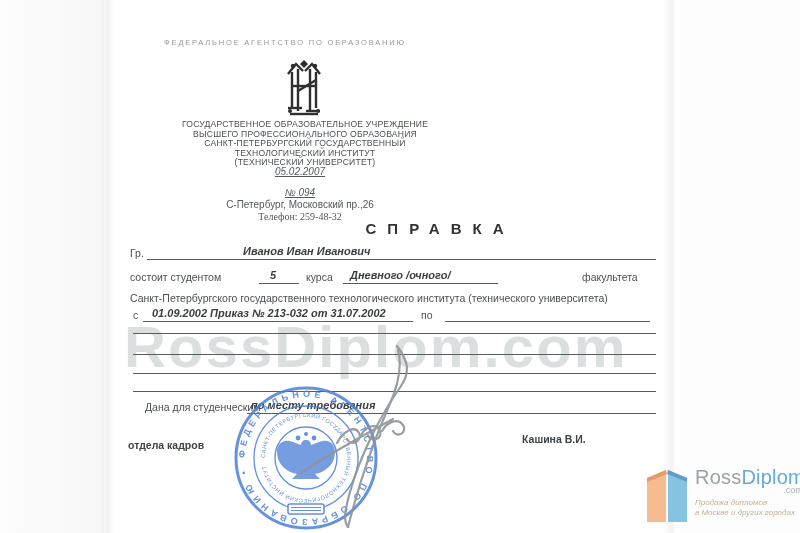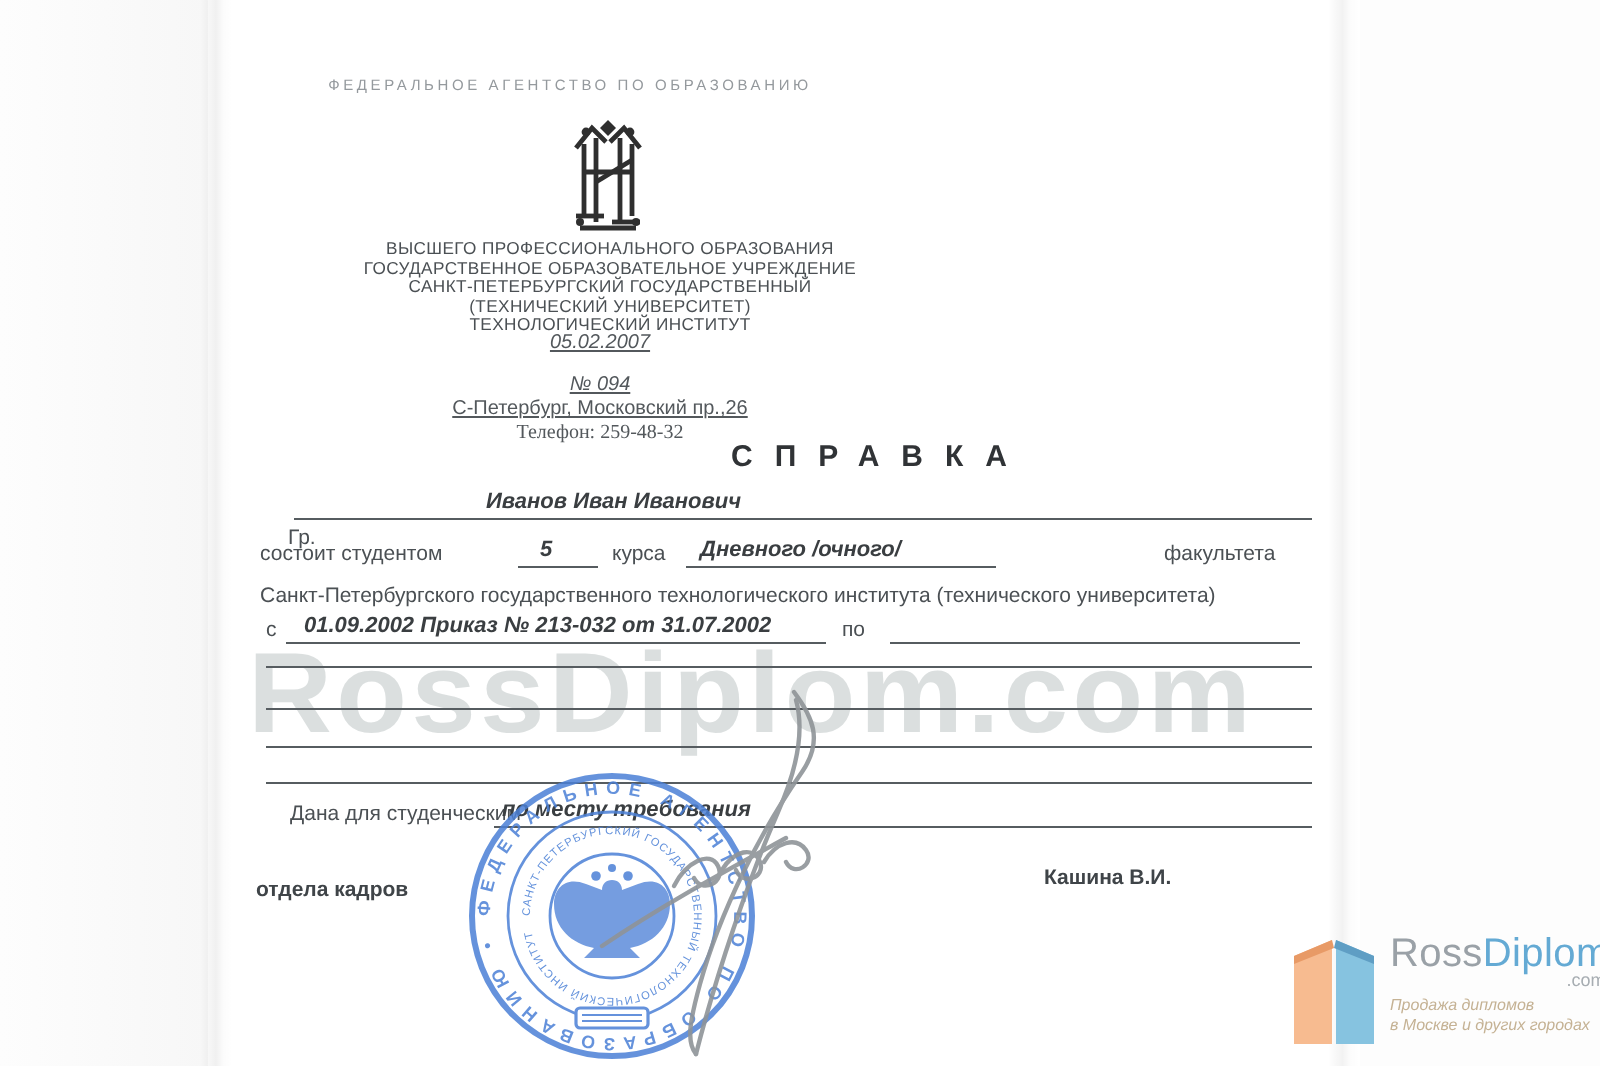--- a/index.html
+++ b/index.html
@@ -66,35 +66,35 @@
     <g fill="#2f2f2f">
       <path d="M36,0 l4,4 -4,4 -4,-4 z"></path>
       <circle cx="25" cy="6" r="2.2"></circle>
         <circle cx="47" cy="6" r="2.2"></circle>
       <circle cx="22" cy="51" r="2"></circle>
         <circle cx="50" cy="51" r="2"></circle>
     </g>
   </svg>
 
   <div class="abs inst ctr">
+    <div>ГОСУДАРСТВЕННОЕ ОБРАЗОВАТЕЛЬНОЕ УЧРЕЖДЕНИЕ</div>
     <div>ВЫСШЕГО ПРОФЕССИОНАЛЬНОГО ОБРАЗОВАНИЯ</div>
-    <div>ГОСУДАРСТВЕННОЕ ОБРАЗОВАТЕЛЬНОЕ УЧРЕЖДЕНИЕ</div>
     <div>САНКТ-ПЕТЕРБУРГСКИЙ ГОСУДАРСТВЕННЫЙ</div>
+    <div>ТЕХНОЛОГИЧЕСКИЙ ИНСТИТУТ</div>
     <div>(ТЕХНИЧЕСКИЙ УНИВЕРСИТЕТ)</div>
-    <div>ТЕХНОЛОГИЧЕСКИЙ ИНСТИТУТ</div>
   </div>
 
   <div class="abs hline ctr und" style="top:166px;">05.02.2007</div>
   <div class="abs hline ctr und" style="top:187px;">№ 094</div>
-  <div class="abs hline ctr" style="top:199px;text-decoration:underline;">С-Петербург, Московский пр.,26</div>
+  <div class="abs hline ctr" style="top:199px;">С-Петербург, Московский пр.,26</div>
   <div class="abs hline ctr" style="top:211px;font-family:Liberation Serif, serif;">Телефон: 259-48-32</div>
 
   <div class="abs title ctr">СПРАВКА</div>
 
-  <div class="abs lbl" style="left:144px;top:247px;margin-top:16px;">Гр.</div>
+  <div class="abs lbl" style="left:130px;top:247px;">Гр.</div>
   <div class="abs val" style="left:243px;top:245px;">Иванов Иван Иванович</div>
   <div class="abs rule" style="left:147px;top:259px;width:509px;"></div>
 
   <div class="abs lbl" style="left:130px;top:271px;">состоит студентом</div>
   <div class="abs val" style="left:270px;top:269px;">5</div>
   <div class="abs rule" style="left:259px;top:283px;width:40px;"></div>
   <div class="abs lbl" style="left:306px;top:271px;">курса</div>
   <div class="abs val" style="left:350px;top:269px;">Дневного /очного/</div>
   <div class="abs rule" style="left:343px;top:283px;width:155px;"></div>
   <div class="abs lbl" style="left:582px;top:271px;">факультета</div>

